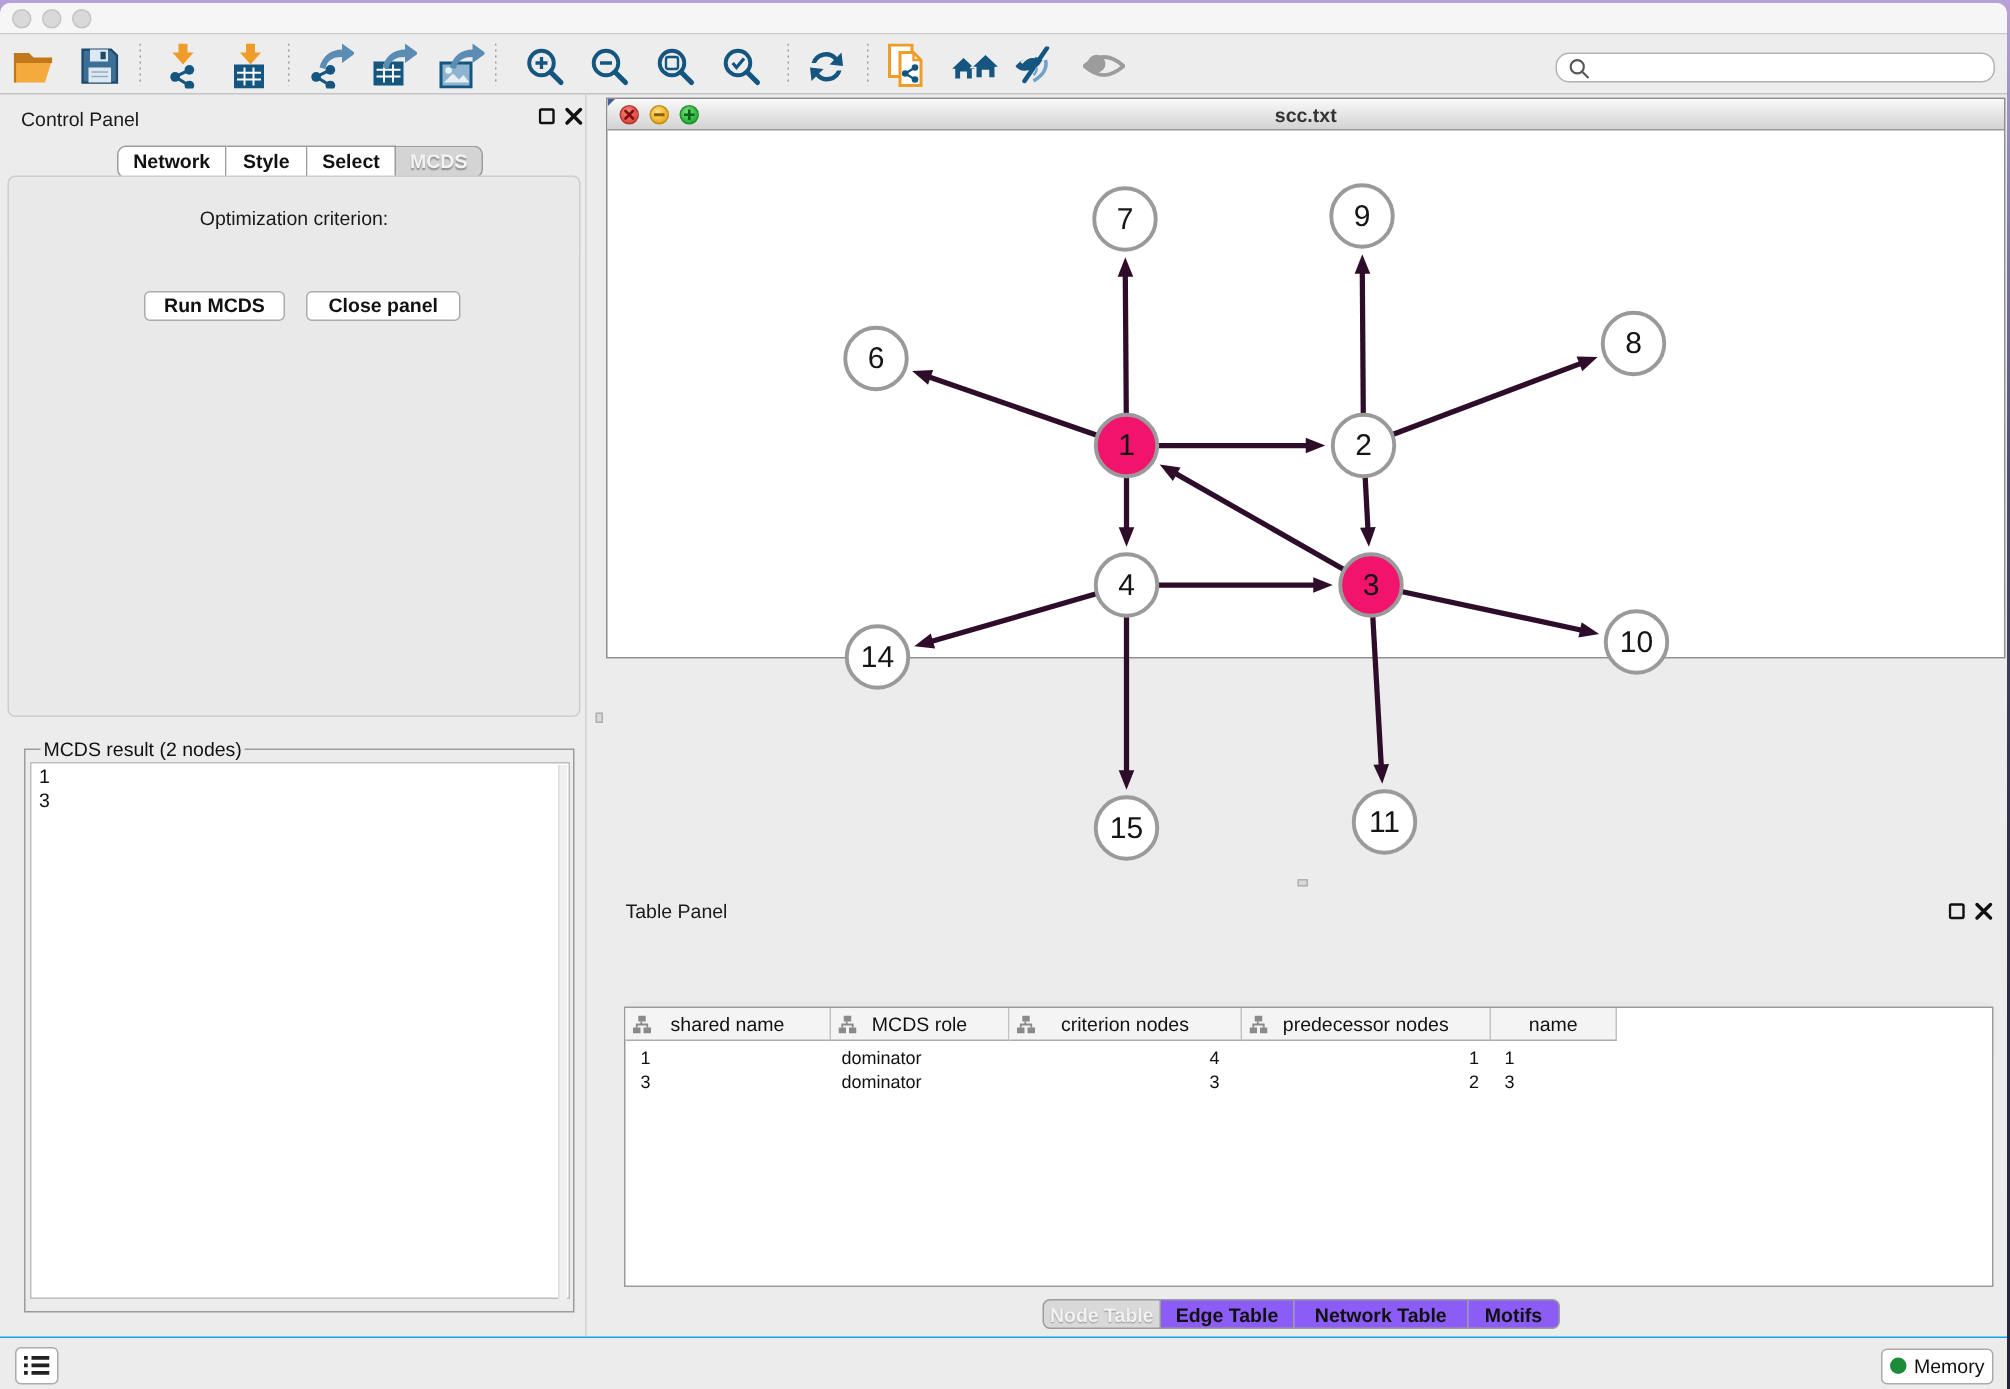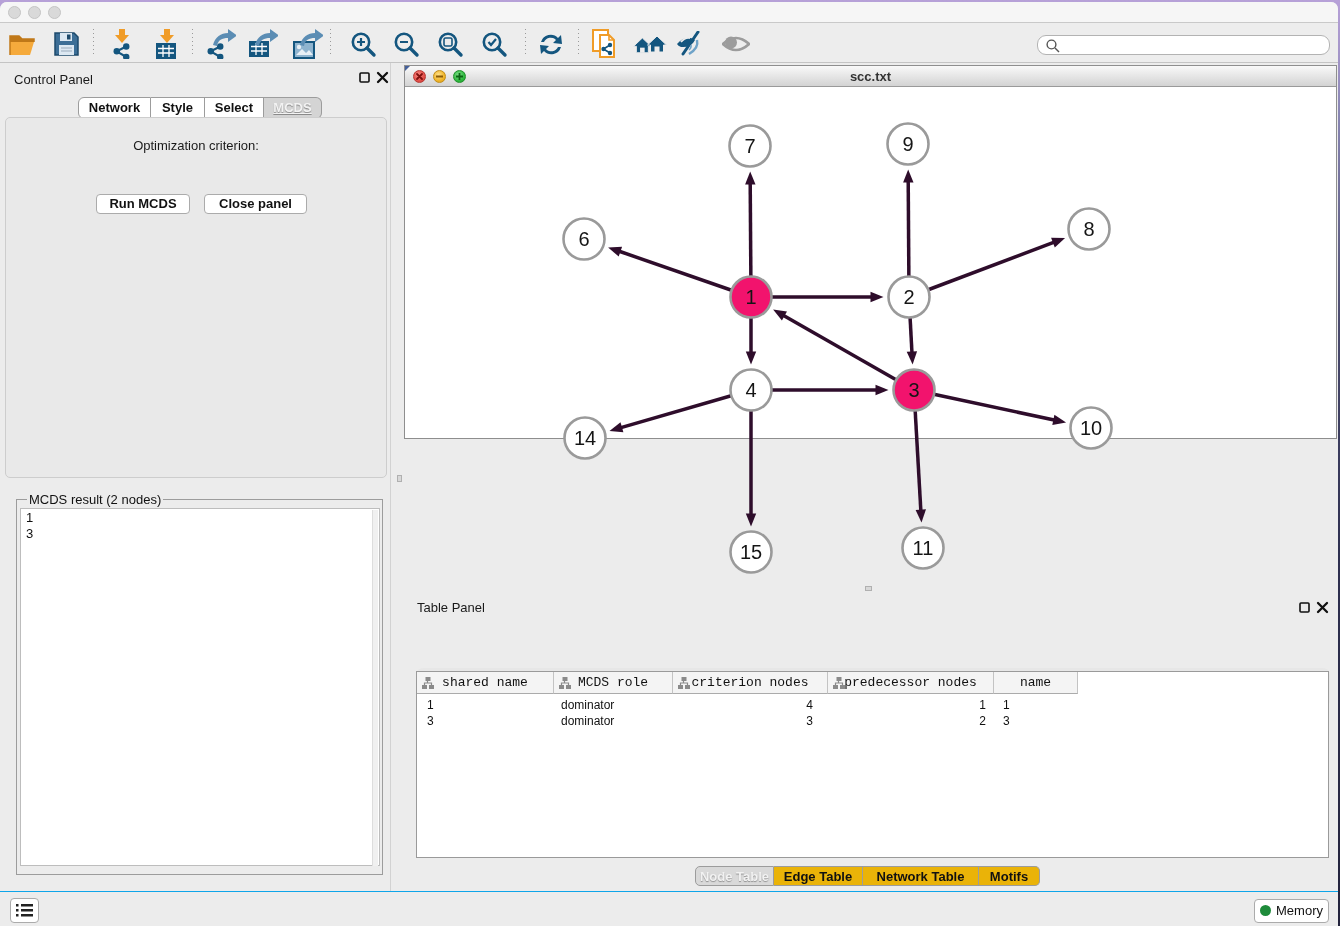--- a/index.html
+++ b/index.html
@@ -9,40 +9,40 @@
 .tl { position:absolute; top:4px; width:13px; height:13px; border-radius:50%; background:#d9d9d9; border:1px solid #c4c4c4; }
 #title { position:absolute; top:3px; width:100%; text-align:center; font-size:13px; color:#b4b4b4; }
 #toolbar { position:absolute; left:0; top:21px; width:100%; height:40px; background:#ededed; border-bottom:1px solid #c4c4c4; }
 .tsep { position:absolute; top:6px; height:28px; width:1px; background-image:linear-gradient(#9a9a9a 30%, rgba(0,0,0,0) 0%); background-size:1px 4px; }
 #searchbox { position:absolute; left:1037px; top:12px; width:293px; height:20px; background:#fff; border:1px solid #b3b3b3; border-radius:9px; }
 
 #cp-title { position:absolute; left:14px; top:70px; font-size:13px; color:#1a1a1a; }
 .winbtn { position:absolute; font-size:13px; color:#111; }
 #cp-tabs { position:absolute; left:78px; top:95px; height:22px; }
 .tab { position:absolute; top:0; height:22px; background:#fff; border:1px solid #9c9c9c; font-size:13px; font-weight:bold; color:#111; text-align:center; line-height:19px; }
-#tab-mcds { background:#d4d4d4; color:#f3f3f3; text-shadow:0 1px 1px #8a8a8a; border-radius:0 6px 6px 0;text-decoration:underline; }
+#tab-mcds { background:#d4d4d4; color:#f3f3f3; text-shadow:0 1px 1px #8a8a8a; border-radius:0 6px 6px 0; }
 #cp-content { position:absolute; left:5px; top:115px; width:382px; height:361px; background:#e9e9e9; border:1px solid #cdcdcd; border-radius:5px; }
 #opt-label { position:absolute; left:0; top:20px; width:100%; text-align:center; font-size:13px; color:#1a1a1a; }
 #dd { position:absolute; left:39px; top:44px; width:311px; height:18px; background:#fff; border:1px solid #ababab; border-radius:4px; font-size:13px; color:#111; line-height:17px; padding-left:13px; }
 .btn { position:absolute; height:20px; background:#fff; border:1px solid #ababab; border-radius:4px; font-size:13px; font-weight:bold; color:#111; text-align:center; line-height:18px; }
 #fieldset { position:absolute; left:16px; top:497px; width:367px; height:376px; border:1px solid #9c9c9c; }
 #fs-legend { position:absolute; left:10px; top:-8px; background:#ececec; font-size:13px; color:#111; padding:0 2px; }
 #fs-list { position:absolute; left:3px; top:8px; width:360px; height:358px; background:#fff; border:1px solid #bdbdbd; font-size:13px; color:#111; }
 
 #netwin { position:absolute; left:404px; top:63px; width:933px; height:374px; border:1px solid #8e8e8e; background:#fff; }
 #nw-title { position:absolute; left:0; top:0; width:100%; height:21px; background:linear-gradient(#f9f9f9,#d3d3d3); border-bottom:1px solid #9a9a9a; text-align:center; font-size:13px; font-weight:bold; color:#333; line-height:21px; }
 .ball { position:absolute; top:4px; width:13px; height:13px; border-radius:50%; }
 #graph { position:absolute; left:0; top:21px; }
 
 #tp-title { position:absolute; left:417px; top:598px; font-size:13px; color:#1a1a1a; }
 #tp-toolbar { position:absolute; left:416px; top:626px; width:914px; height:39px; background:#e7e7e7; border-radius:7px;margin-top:40px; }
 #table { position:absolute; left:416px; top:669px; width:913px; height:187px; background:#fff; border:1px solid #9a9a9a; }
-.th { position:absolute; top:0; height:22px; background:#f4f4f4; border-right:1px solid #c3c3c3; border-bottom:1px solid #ababab; font-size:13px; color:#111; text-align:center; line-height:22px;font-family:Liberation Mono, monospace; }
+.th { position:absolute; top:0; height:22px; background:#f4f4f4; border-right:1px solid #c3c3c3; border-bottom:1px solid #ababab; font-size:13px; color:#111; text-align:center; line-height:22px; }
 .td { position:absolute; font-size:12px; color:#111; }
-.btab { position:absolute; top:864px; height:20px; background:#eab308; border:1px solid #9c9c9c; font-size:13px; font-weight:bold; color:#111; text-align:center; line-height:19px; }
+.btab { position:absolute; top:864px; height:20px; background:#8b5cf6; border:1px solid #9c9c9c; font-size:13px; font-weight:bold; color:#111; text-align:center; line-height:19px; }
 #statusbar { position:absolute; left:0; top:889px; width:100%; height:34px; background:#ececec; border-top:1px solid #0ea5e9; }
 </style></head>
 <body>
 <div id="win">
   <div id="titlebar">
     <div class="tl" style="left:8px"></div>
       <div class="tl" style="left:28px"></div>
       <div class="tl" style="left:48px"></div>
   </div>
   <div id="toolbar">

